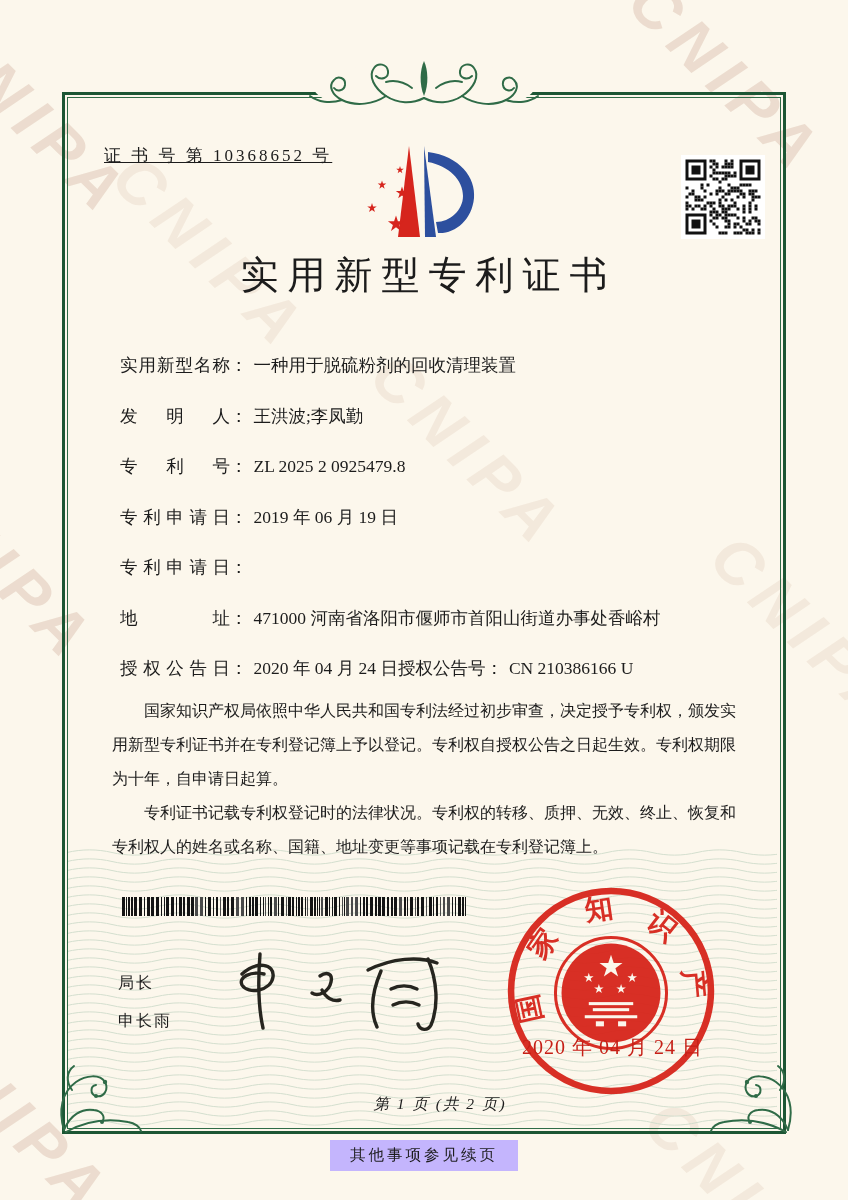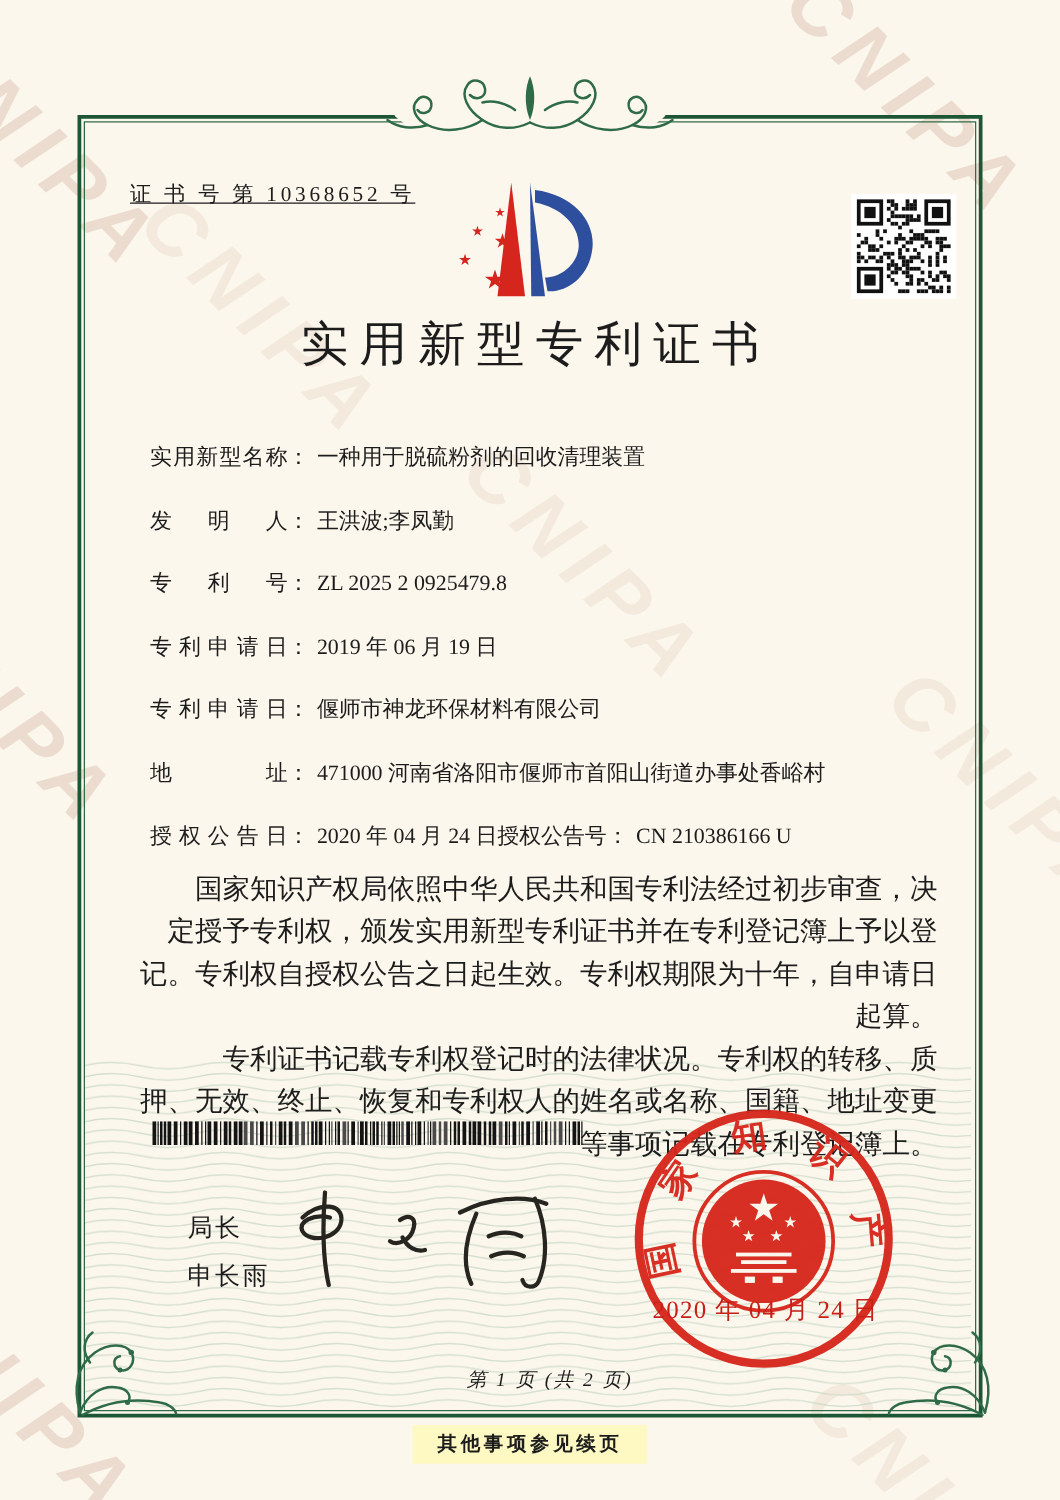--- a/index.html
+++ b/index.html
@@ -35,34 +35,34 @@
     font-size:38px;font-weight:normal;letter-spacing:9px;text-indent:9px;z-index:3;}
   
   .fields{position:absolute;left:120px;top:352px;width:640px;z-index:3;font-size:17.5px;}
   .frow{display:flex;margin-bottom:24.5px;line-height:26px;white-space:pre-wrap;}
   .frow:last-child{margin-bottom:0;align-items:center;}
   .flabel{display:inline-block;width:110px;text-align:justify;text-align-last:justify;flex:none;}
   .fcolon{margin-right:6px;flex:none;}
   .pair2{display:flex;}
   
   .body-text{position:absolute;left:112px;top:694px;width:638px;z-index:3;
-    font-size:22px;line-height:34px;text-align:right;}
+    font-size:16px;line-height:34px;}
   .body-text p{margin:0;text-indent:2em;}
   
   .barcode{position:absolute;left:120px;top:897px;z-index:3;}
-  .signer{position:absolute;left:118px;top:964px;z-index:3;font-size:20px;
-    letter-spacing:2px;line-height:38px;margin-left:32px;}
+  .signer{position:absolute;left:118px;top:964px;z-index:3;font-size:16px;
+    letter-spacing:2px;line-height:38px;}
   .signature{position:absolute;left:222px;top:940px;z-index:3;}
   .seal{position:absolute;left:506px;top:886px;z-index:3;opacity:.95;}
   .seal-date{position:absolute;left:522px;top:1034px;z-index:4;font-size:20px;
     color:#c62017;letter-spacing:1px;white-space:pre;font-weight:500;}
   .page-info{position:absolute;left:16px;top:1094px;width:100%;text-align:center;
     font-size:15.5px;letter-spacing:2px;z-index:3;font-style:italic;}
   .continuation{position:absolute;left:50%;transform:translateX(-50%);top:1140px;
-    background:#fef9c3;padding:5px 20px;font-size:15.5px;letter-spacing:3px;z-index:3;font-weight:bold;}
+    background:#c4b5fd;padding:5px 20px;font-size:15.5px;letter-spacing:3px;z-index:3;}
 </style>
 </head>
 <body>
 
 <div class="wm" style="left:-28px;top:6px;">CNIPA</div>
 <div class="wm" style="left:666px;top:-36px;">CNIPA</div>
 <div class="wm light" style="left:150px;top:140px;">CNIPA</div>
 <div class="wm light" style="left:408px;top:338px;">CNIPA</div>
 <div class="wm" style="left:-62px;top:452px;">CNIPA</div>
 <div class="wm light" style="left:748px;top:520px;">CNIPA</div>
@@ -329,21 +329,21 @@
   <div class="frow">
     <span class="flabel">发明人</span><span class="fcolon">：</span><span class="fvalue">王洪波;李凤勤</span>
   </div>
   <div class="frow">
     <span class="flabel">专利号</span><span class="fcolon">：</span><span class="fvalue">ZL 2025 2 0925479.8</span>
   </div>
   <div class="frow">
     <span class="flabel">专利申请日</span><span class="fcolon">：</span><span class="fvalue">2019 年 06 月 19 日</span>
   </div>
   <div class="frow">
-    <span class="flabel">专利申请日</span><span class="fcolon">：</span><span class="fvalue">偃师市神龙环保材料有限公司</span>
+    <span class="flabel">专利申请日</span><span class="fcolon">：</span>
   </div>
   <div class="frow">
     <span class="flabel">地址</span><span class="fcolon">：</span><span class="fvalue">471000 河南省洛阳市偃师市首阳山街道办事处香峪村</span>
   </div>
   <div class="frow double">
     <span class="flabel">授权公告日</span><span class="fcolon">：</span><span class="fvalue">2020 年 04 月 24 日</span>
     <span class="pair2">
       <span>授权公告号</span><span class="fcolon">：</span><span class="fvalue">CN 210386166 U</span>
     </span>
   </div>

